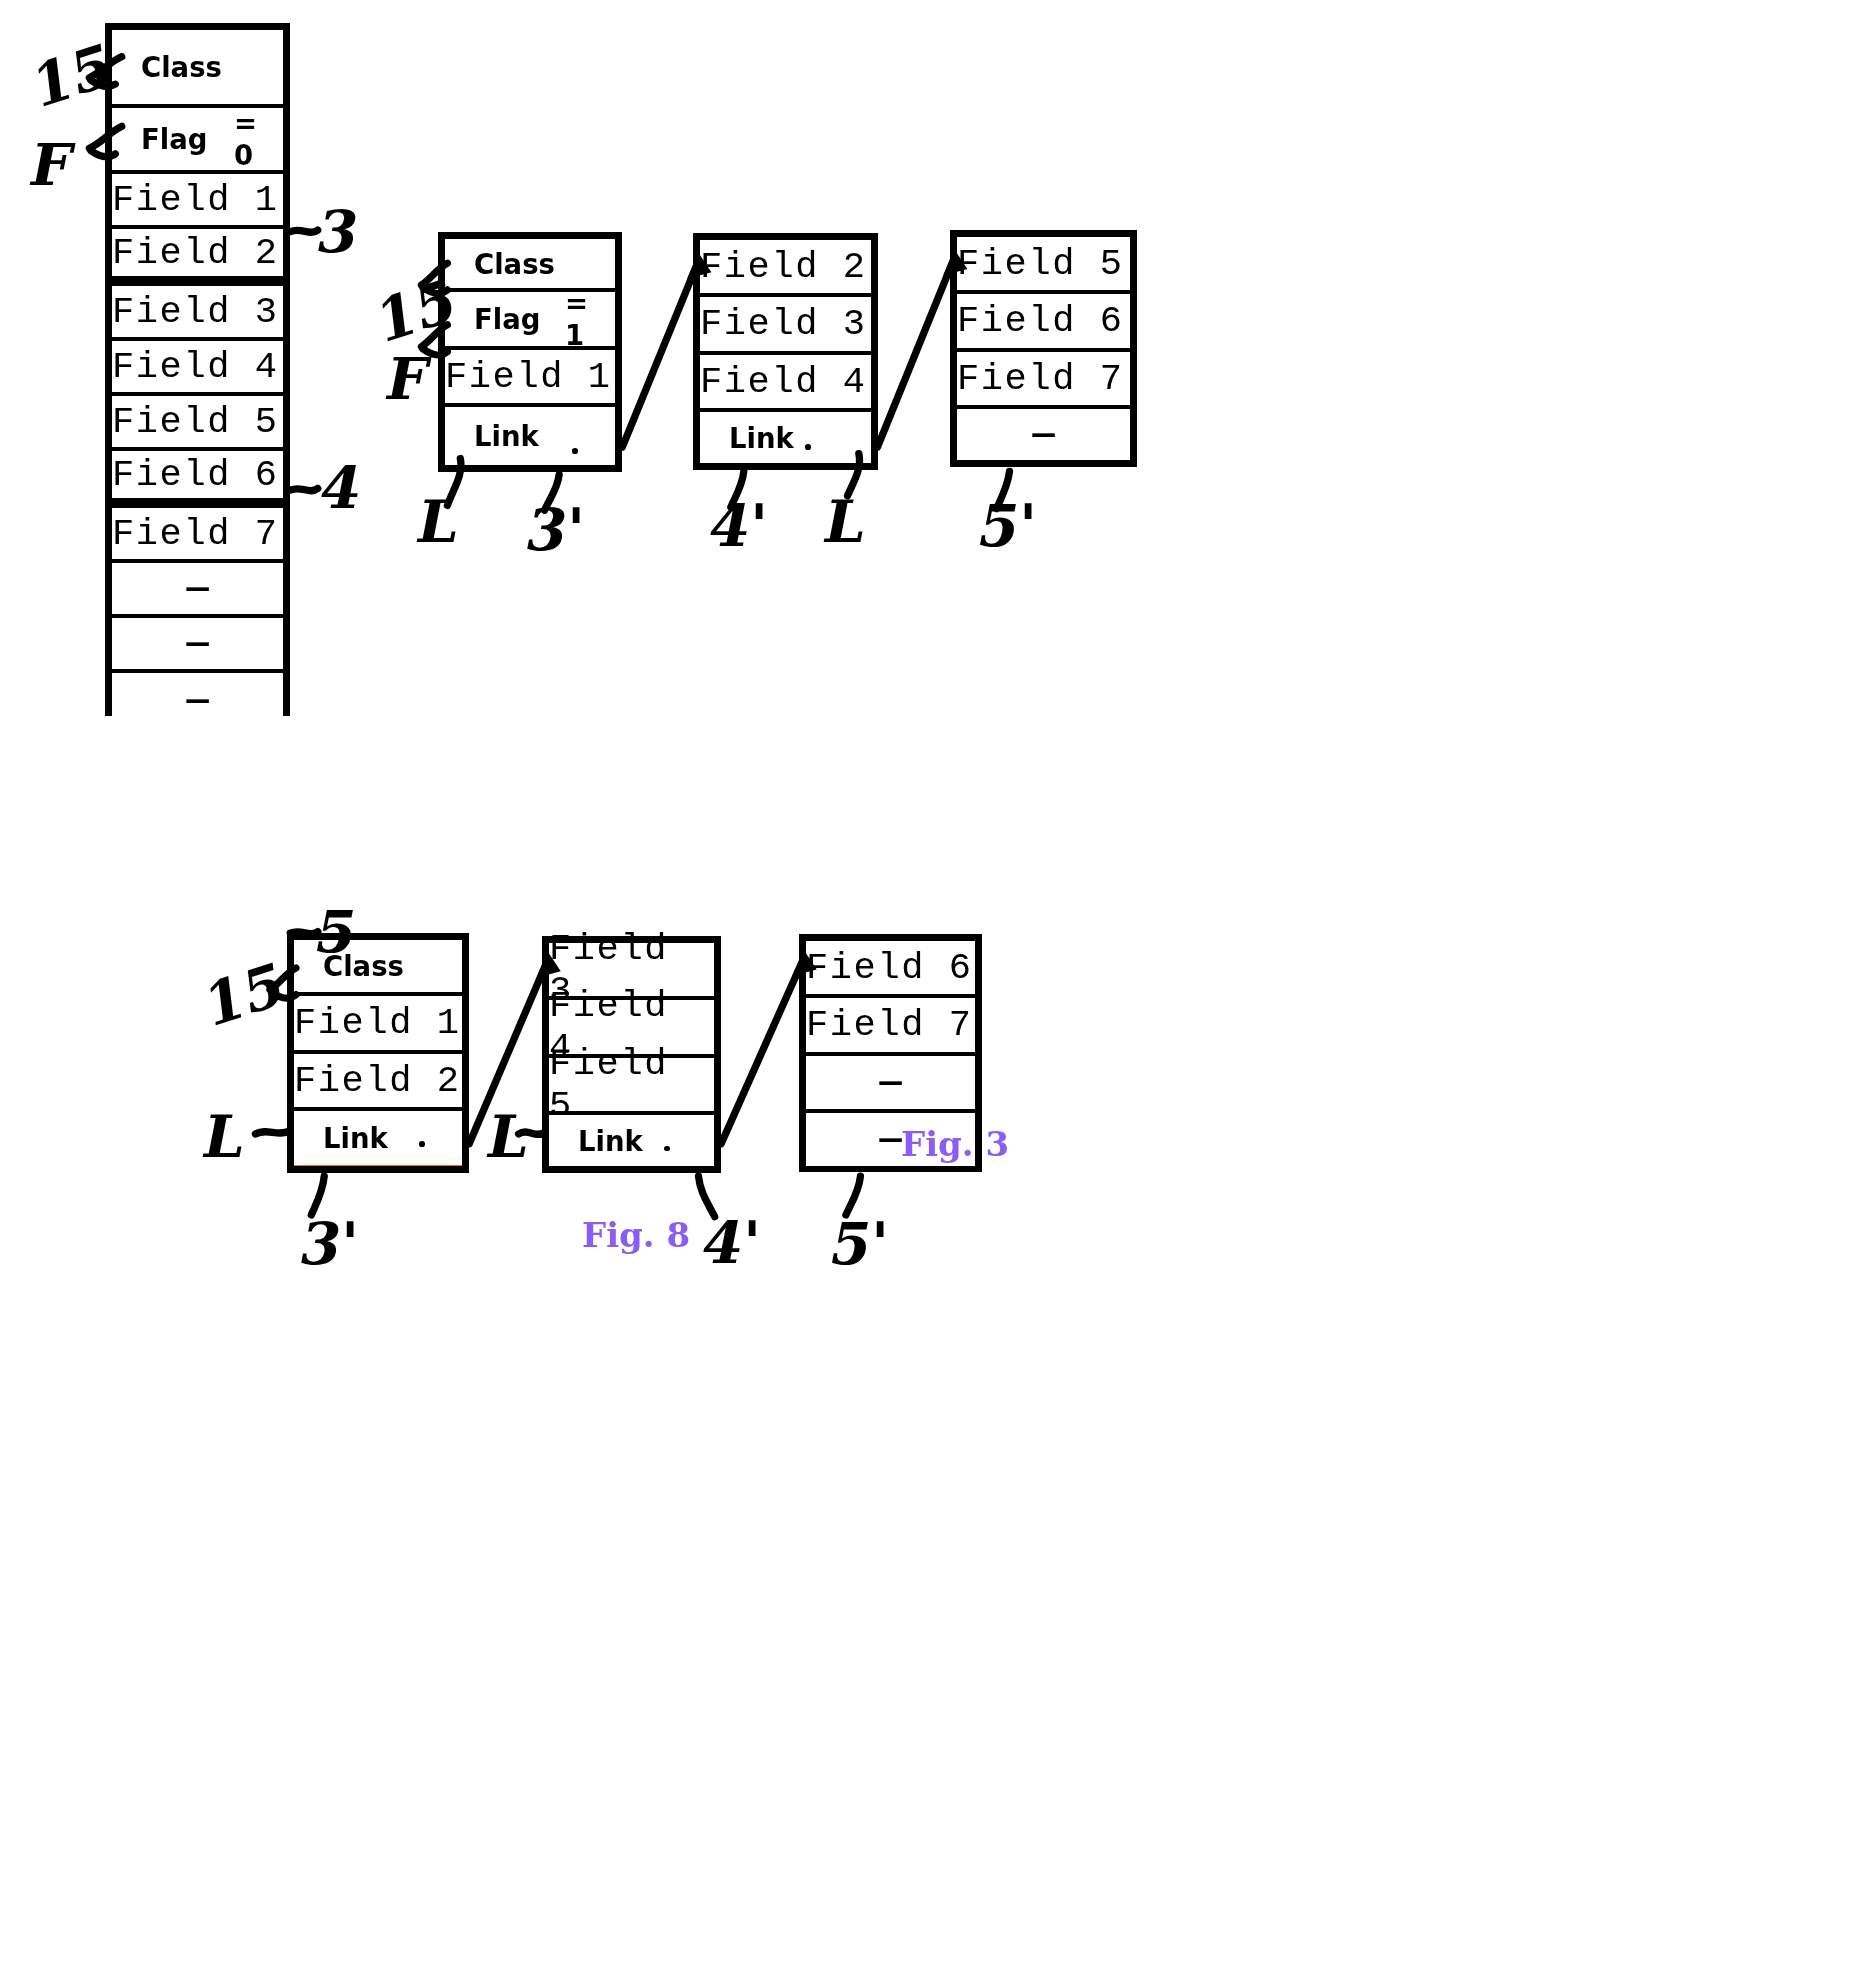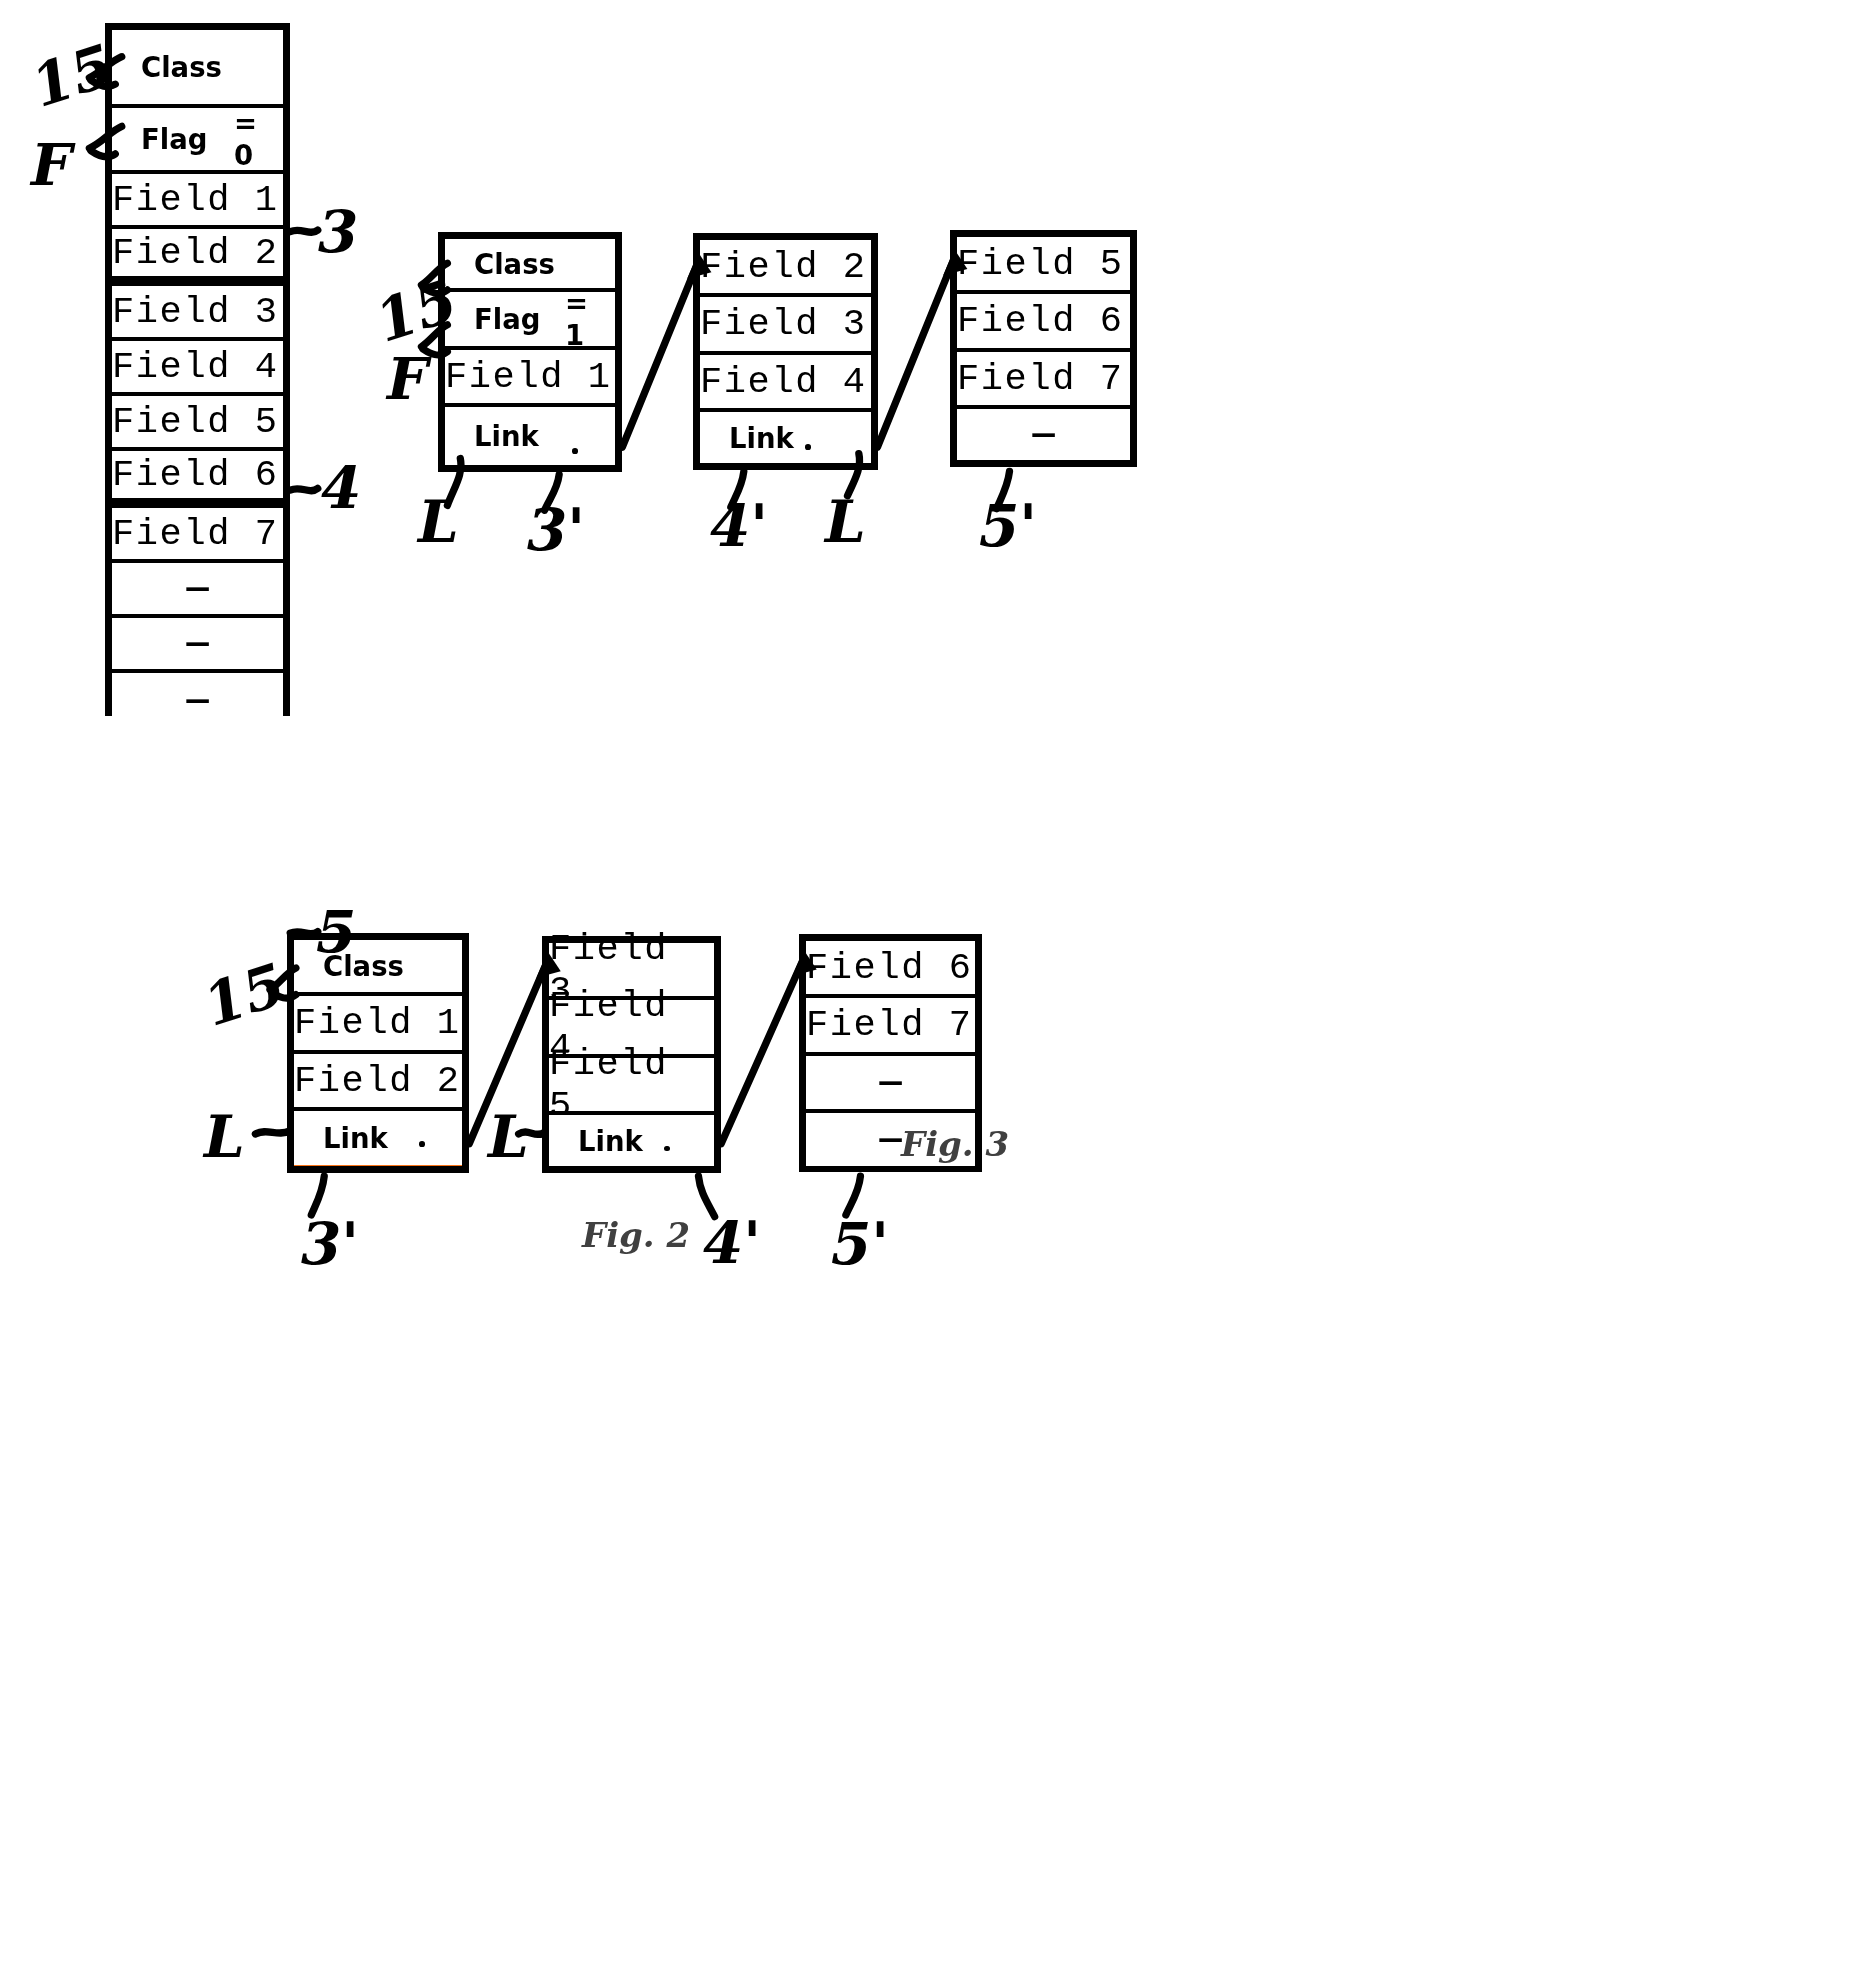--- a/index.html
+++ b/index.html
@@ -89,23 +89,22 @@
     line-height: 1;
   }
   .ref.big { font-size: 58px; }
 
   
   .caption {
     position: absolute;
     font-family: "DejaVu Serif", serif;
     font-weight: bold;
     font-size: 34px;
-    color: #404040;
+    color: #8b5cf6;
     white-space: nowrap;
-    font-style: italic;
   }
 
   svg.overlay {
     position: absolute;
     left: 0; top: 0;
     width: 1857px;
     height: 1978px;
     pointer-events: none;
   }
 </style>
@@ -319,16 +318,16 @@
 
   <div class="ref big" style="left:204px; top:966px; transform:rotate(-18deg);">15</div>
   <div class="ref big" style="left:204px; top:1108px;">L</div>
   <div class="ref big" style="left:301px; top:1215px;">3'</div>
 
   <div class="ref big" style="left:488px; top:1108px;">L</div>
   <div class="ref big" style="left:703px; top:1214px;">4'</div>
 
   <div class="ref big" style="left:831px; top:1215px;">5'</div>
 
-  <div class="caption" style="left:582px; top:1215px;">Fig. 2</div>
+  <div class="caption" style="left:582px; top:1215px;">Fig. 8</div>
 
 </div>
 
 
 </body></html>

